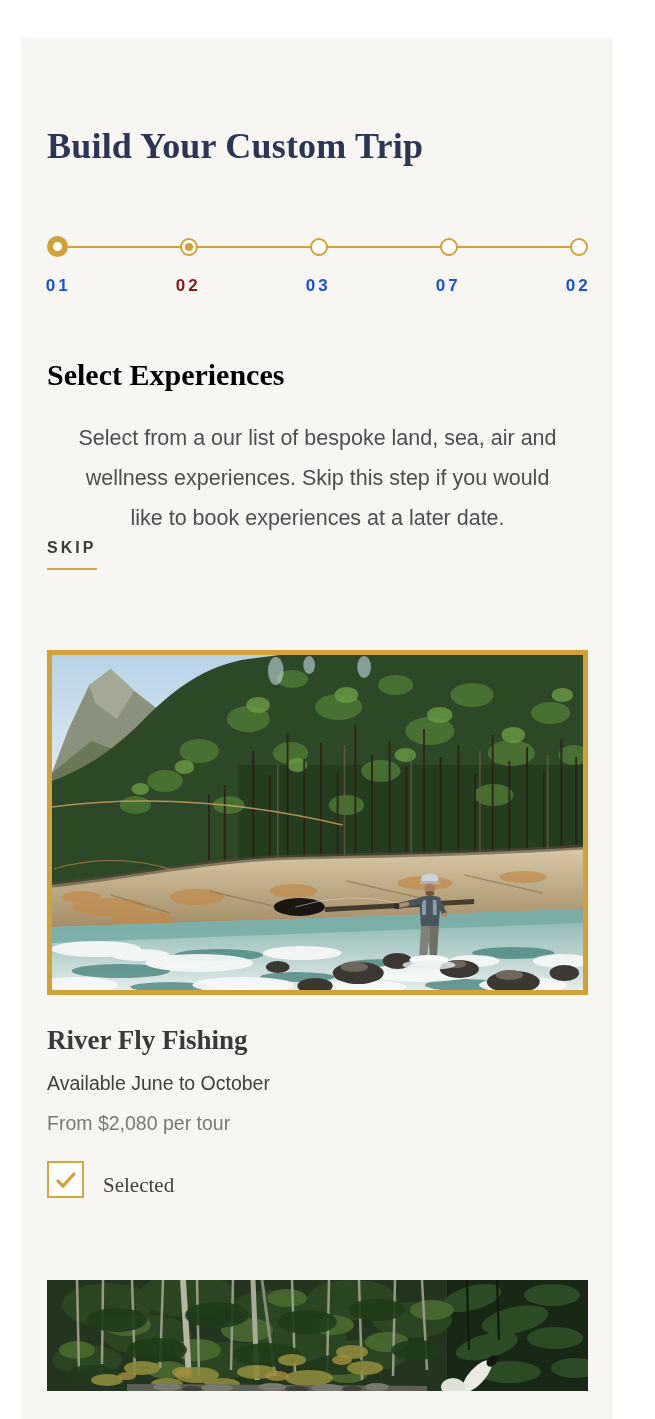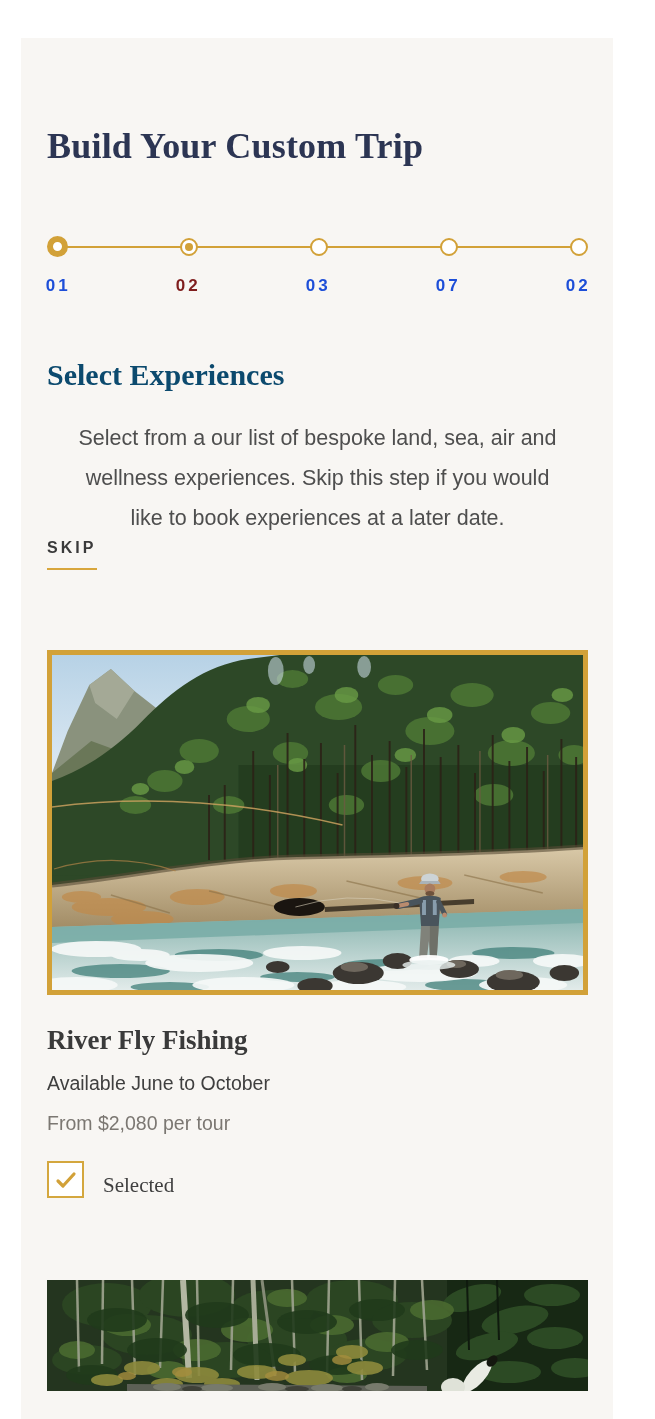--- a/index.html
+++ b/index.html
@@ -29,21 +29,21 @@
   .labels { display:flex; justify-content:space-between; margin-top:18px; }
   .lab { width:21px; display:flex; justify-content:center; }
   .lab i {
     font-style:normal; white-space:nowrap; font-weight:700; font-size:17px;
     letter-spacing:3px; text-indent:1.5px; color:#1d4ed8; line-height:21px;
   }
   .lab.active i { color:#7f1d1d; }
   
   .section-heading {
     margin:60px 0 0 0; font-family:"Liberation Serif", serif; font-weight:700;
-    font-size:30px; line-height:38px; color:#0c4a6e;
+    font-size:30px; line-height:38px; color:#000000;
   }
   .section-desc { margin:24px 0 0 0; font-size:21.5px; line-height:40px; color:#4e4e4e;text-align:center; }
   .section-desc span { display:block; }
   .skip { display:inline-block; cursor:pointer; }
   .skip-label { font-weight:700; font-size:16px; letter-spacing:3px; color:#3a3a3a; line-height:20px; }
   .skip-underline { width:50px; height:2px; background:#d8a63c; margin-top:10px; }
   
   .photo-frame {
     margin-top:80px; width:541px; height:345px;
     border:5px solid #d2a138; overflow:hidden; background:#2d4827; cursor:pointer;

